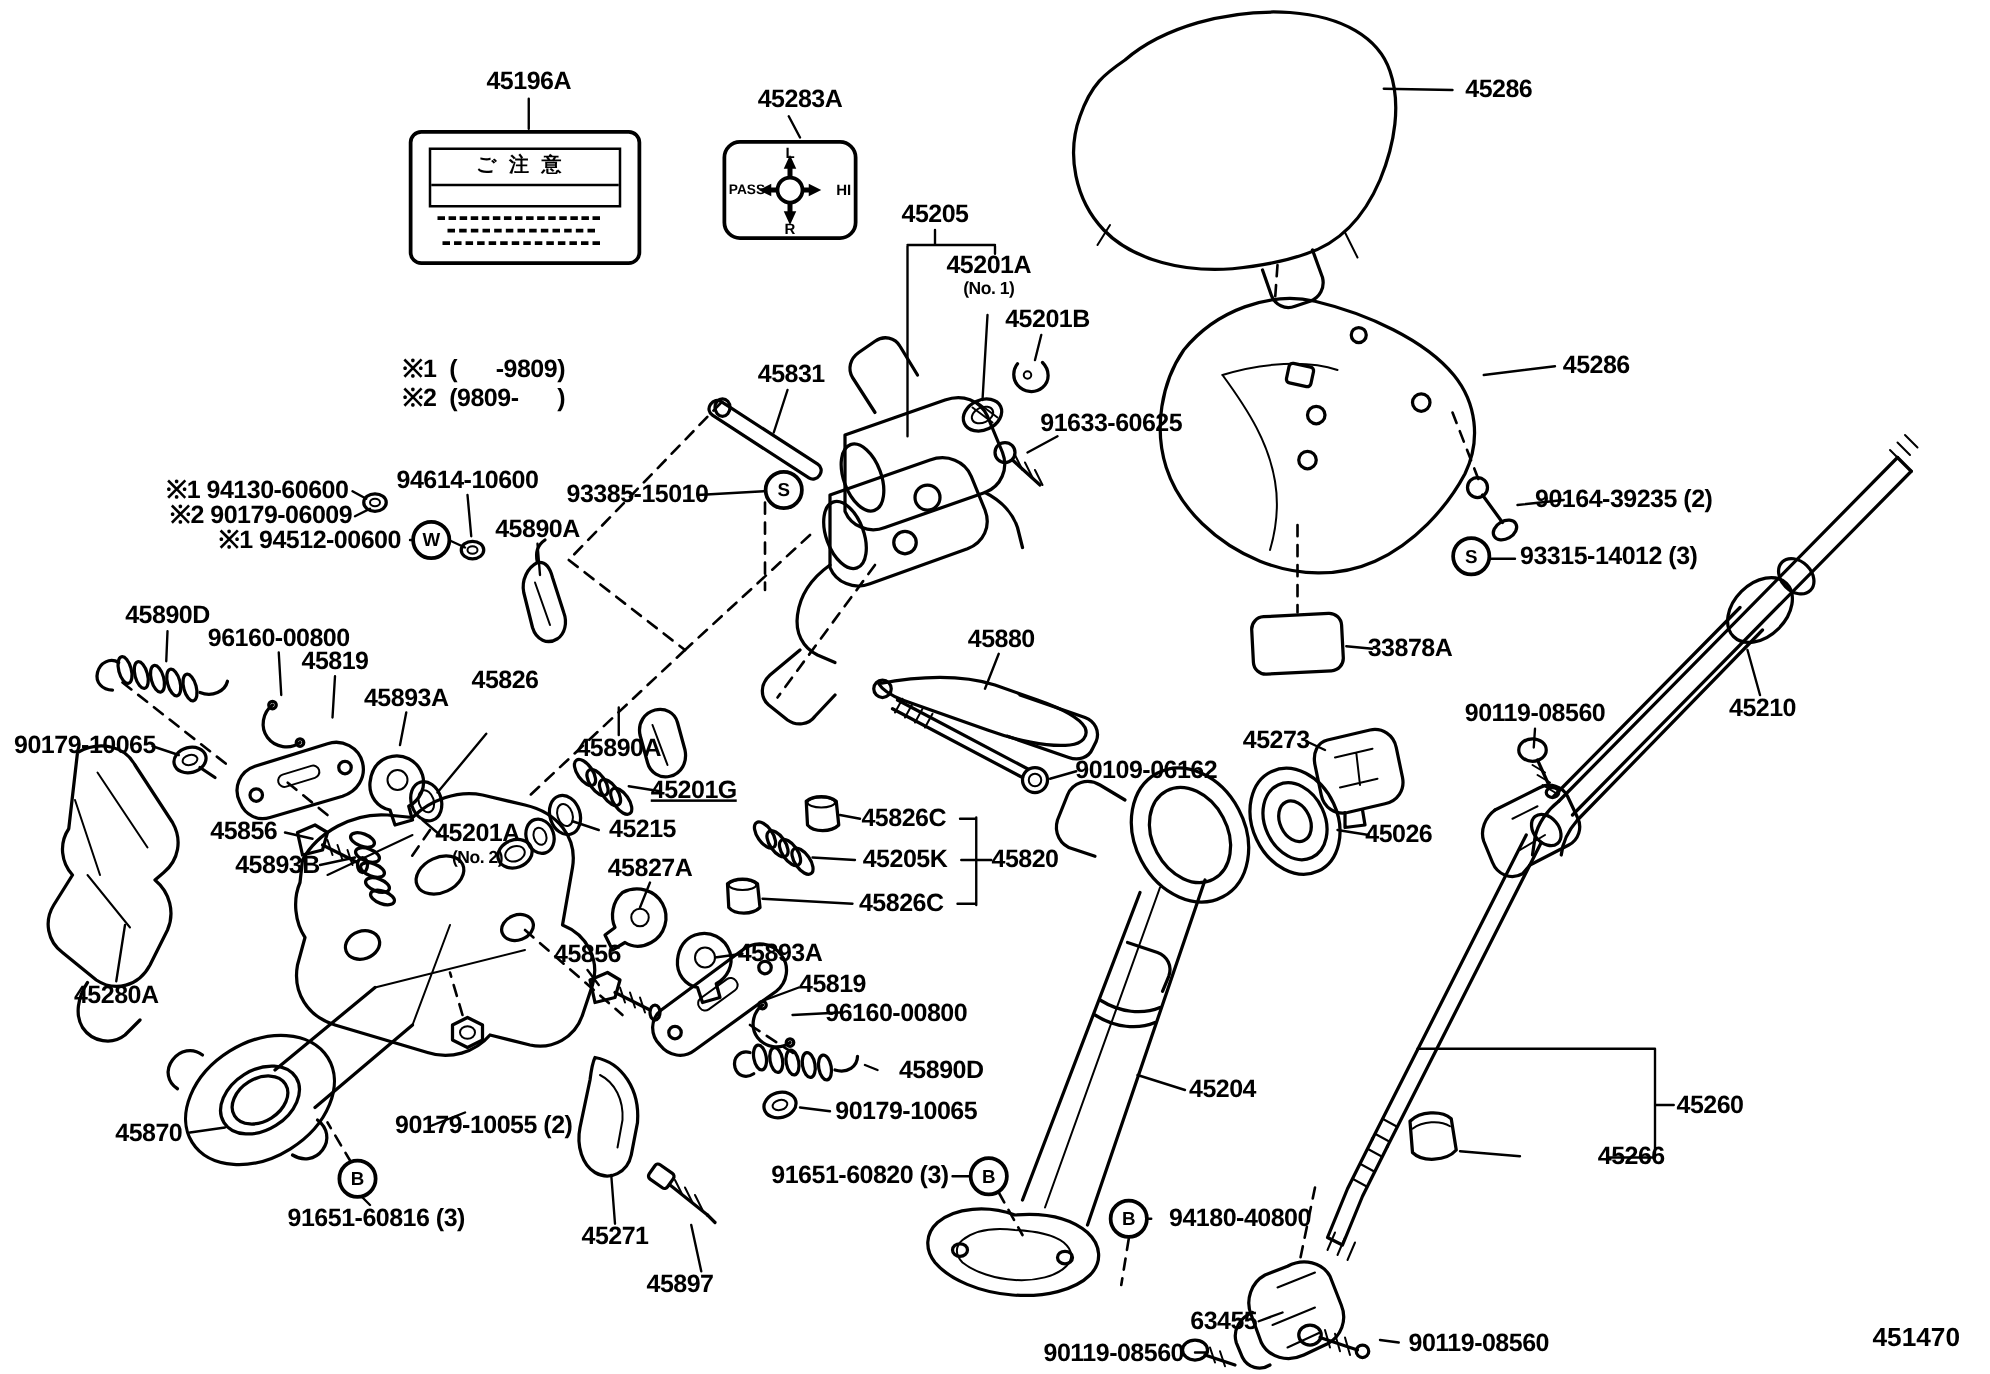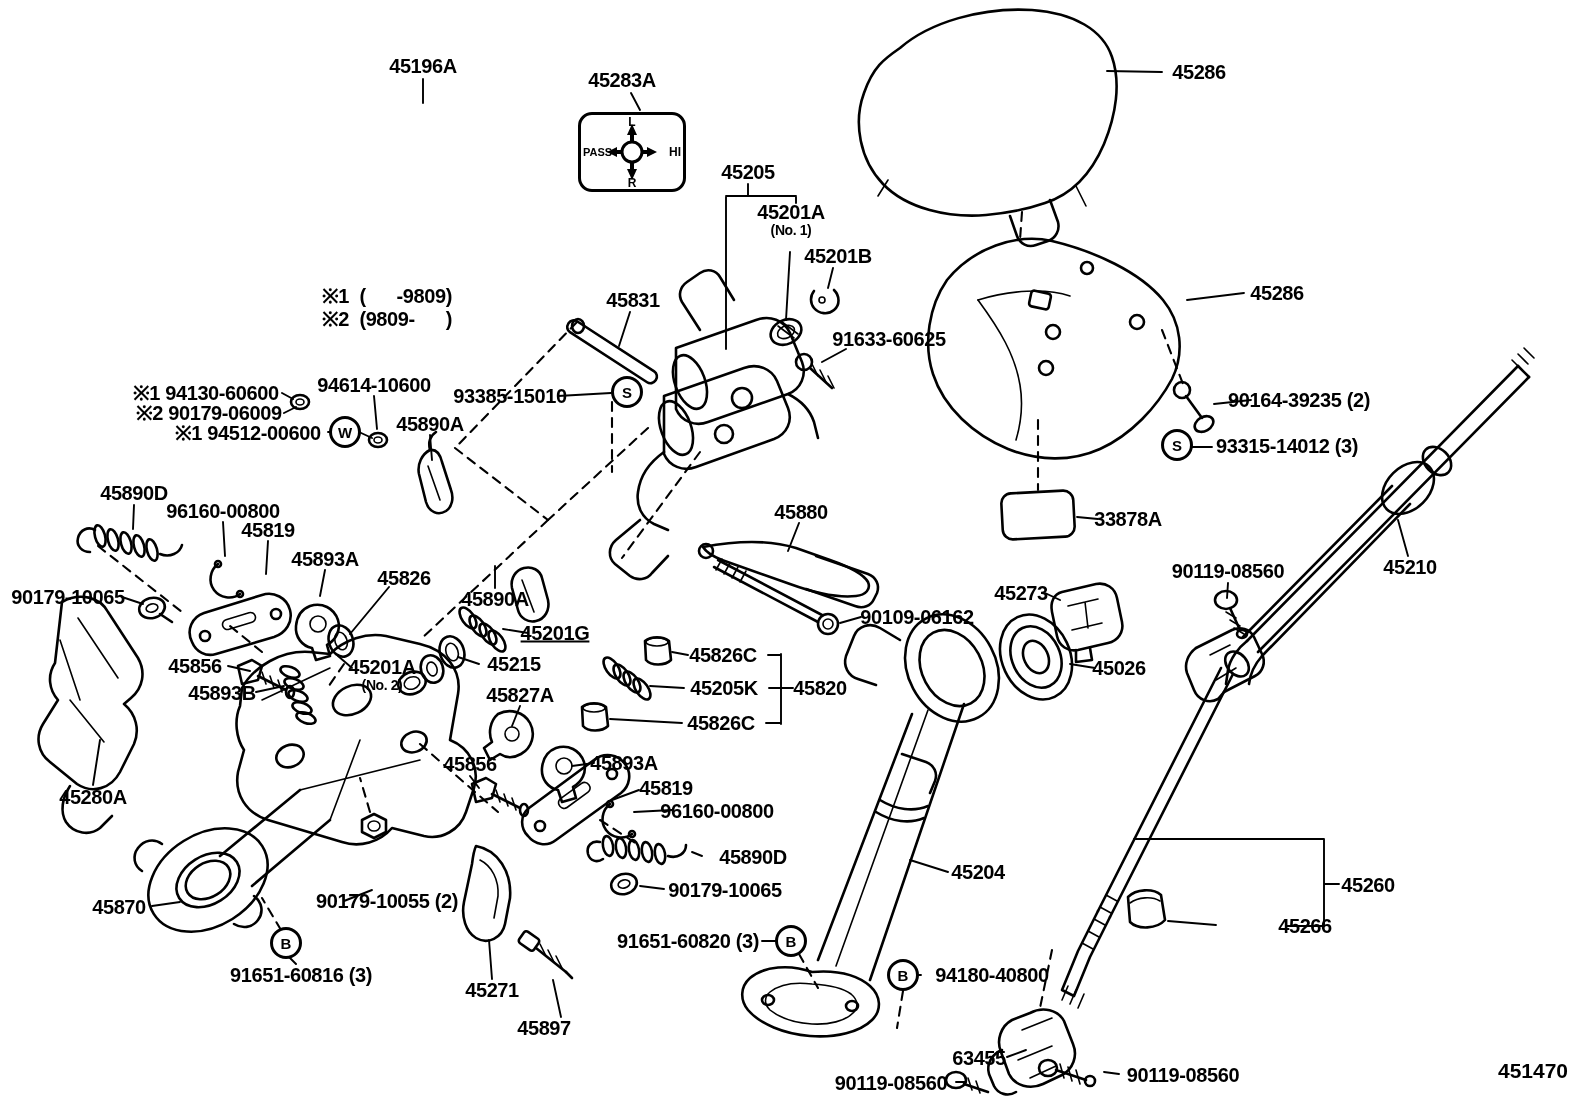--- a/index.html
+++ b/index.html
@@ -448,20 +448,29 @@
       M639,790 L612,800
       M594,763 L572,766
       M470,776 L479,788
       M282,393 L293,399
       M284,413 L296,407
       M328,432 L331,432
       M359,432 L372,438"></path>
   </g>
 </svg>
 
+<div class="plate" id="caution-plate">
+  <div class="caution-head">
+    <div class="caution-title">ご注意</div>
+    <div class="caution-rule"></div>
+  </div>
+  <div class="dashrow" style="left:20px;top:66px;width:130px;"></div>
+  <div class="dashrow" style="left:28px;top:76px;width:118px;"></div>
+  <div class="dashrow" style="left:24px;top:86px;width:126px;"></div>
+</div>
 
 <div class="plate" id="selector-plate">
   <svg width="102" height="74" viewBox="0 0 102 74">
     <circle cx="51" cy="37" r="10" fill="none" stroke="#000" stroke-width="3"></circle>
     <line x1="51" y1="27" x2="51" y2="19" stroke="#000" stroke-width="4"></line>
     <path d="M46,20 L51,9 L56,20 Z" fill="#000"></path>
     <line x1="51" y1="47" x2="51" y2="55" stroke="#000" stroke-width="4"></line>
     <path d="M46,54 L51,65 L56,54 Z" fill="#000"></path>
     <line x1="41" y1="37" x2="35" y2="37" stroke="#000" stroke-width="4"></line>
     <path d="M36,32 L26,37 L36,42 Z" fill="#000"></path>
@@ -471,21 +480,21 @@
   <span class="sel-label sel-l">L</span>
   <span class="sel-label sel-r">R</span>
   <span class="sel-label sel-hi">HI</span>
   <span class="sel-label sel-pass">PASS</span>
 </div>
 
 <div id="labels">
       <div class="callout" style="left: 423px; top: 66px;">
         <span>45196A</span>
       </div>
-      <div class="callout" style="left: 622px; top: 80px; text-align: right;">
+      <div class="callout" style="left: 640px; top: 80px; text-align: right;">
         <span>45283A</span>
       </div>
       <div class="callout" style="left: 748px; top: 172px;">
         <span>45205</span>
       </div>
       <div class="callout" style="left: 791px; top: 220px;">
         <span>45201A</span>
         <span class="sub">(No. 1)</span>
       </div>
       <div class="callout" style="left: 838px; top: 256px;">
@@ -532,21 +541,21 @@
       </div>
       <div class="callout" style="left: 223px; top: 511px;">
         <span>96160-00800</span>
       </div>
       <div class="callout" style="left: 268px; top: 530px;">
         <span>45819</span>
       </div>
       <div class="callout" style="left: 325px; top: 559px;">
         <span>45893A</span>
       </div>
-      <div class="callout" style="left: 404px; top: 578px;">
+      <div class="callout" style="left: 404px; top: 545px;">
         <span>45826</span>
       </div>
       <div class="callout" style="left: 68px; top: 597px;">
         <span>90179-10065</span>
       </div>
       <div class="callout" style="left: 495px; top: 599px;">
         <span>45890A</span>
       </div>
       <div class="callout" style="left: 555px; top: 633px; text-decoration: underline;">
         <span>45201G</span>

